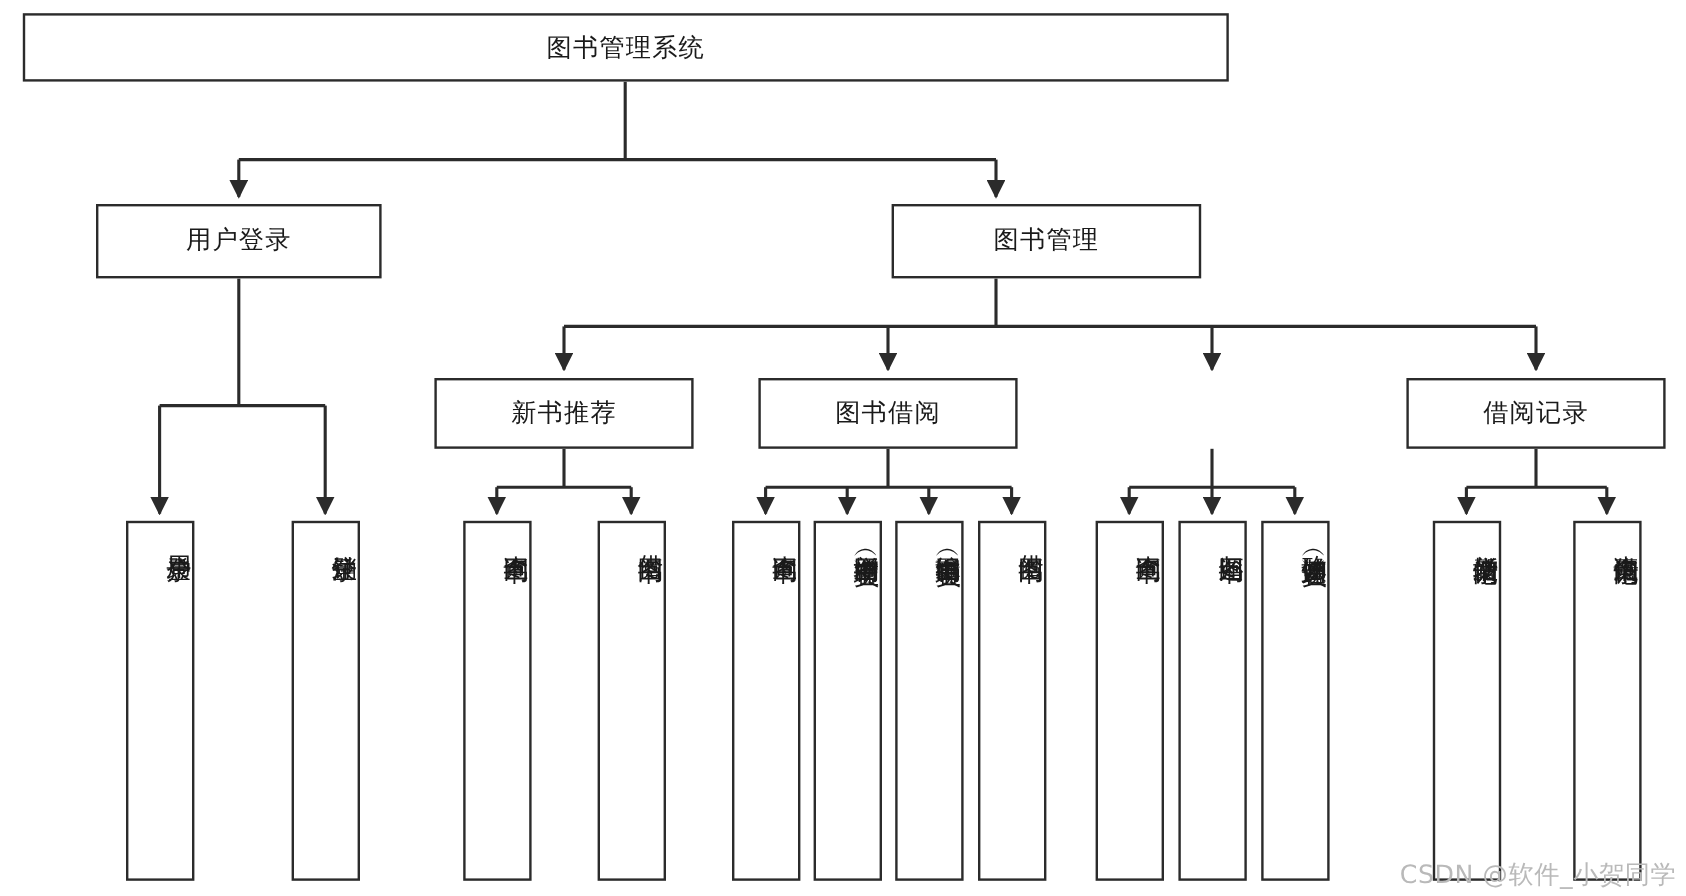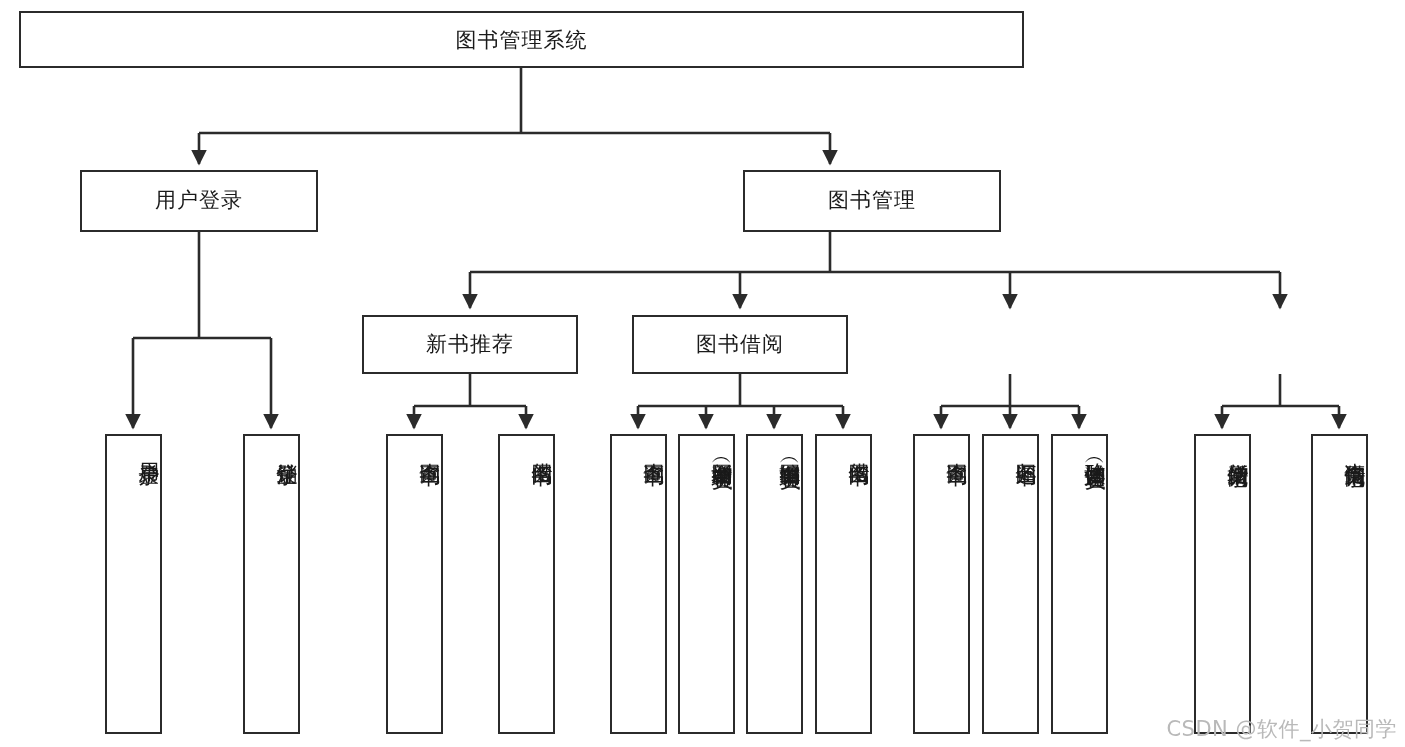--- a/index.html
+++ b/index.html
@@ -137,20 +137,23 @@
   <div class="node node-h" style="left:711px; top:170px; width:258px; height:62px;margin-left:32px;">
     <span>图书管理</span>
   </div>
 
   <div class="node node-h" style="left:362px; top:315px; width:216px; height:59px;justify-content:center;">
     <span>新书推荐</span>
   </div>
   <div class="node node-h" style="left:632px; top:315px; width:216px; height:59px;">
     <span>图书借阅</span>
   </div>
+  <div class="node node-h" style="left:1172px; top:315px; width:216px; height:59px;">
+    <span>借阅记录</span>
+  </div>
 
   <div class="node node-v" style="left:105px; top:434px; width:57px; height:300px;">
     <span class="vlabel">用户登录</span>
   </div>
   <div class="node node-v" style="left:243px; top:434px; width:57px; height:300px;">
     <span class="vlabel">注销登录</span>
   </div>
 
   <div class="node node-v" style="left:386px; top:434px; width:57px; height:300px;">
     <span class="vlabel">查询图书</span>

